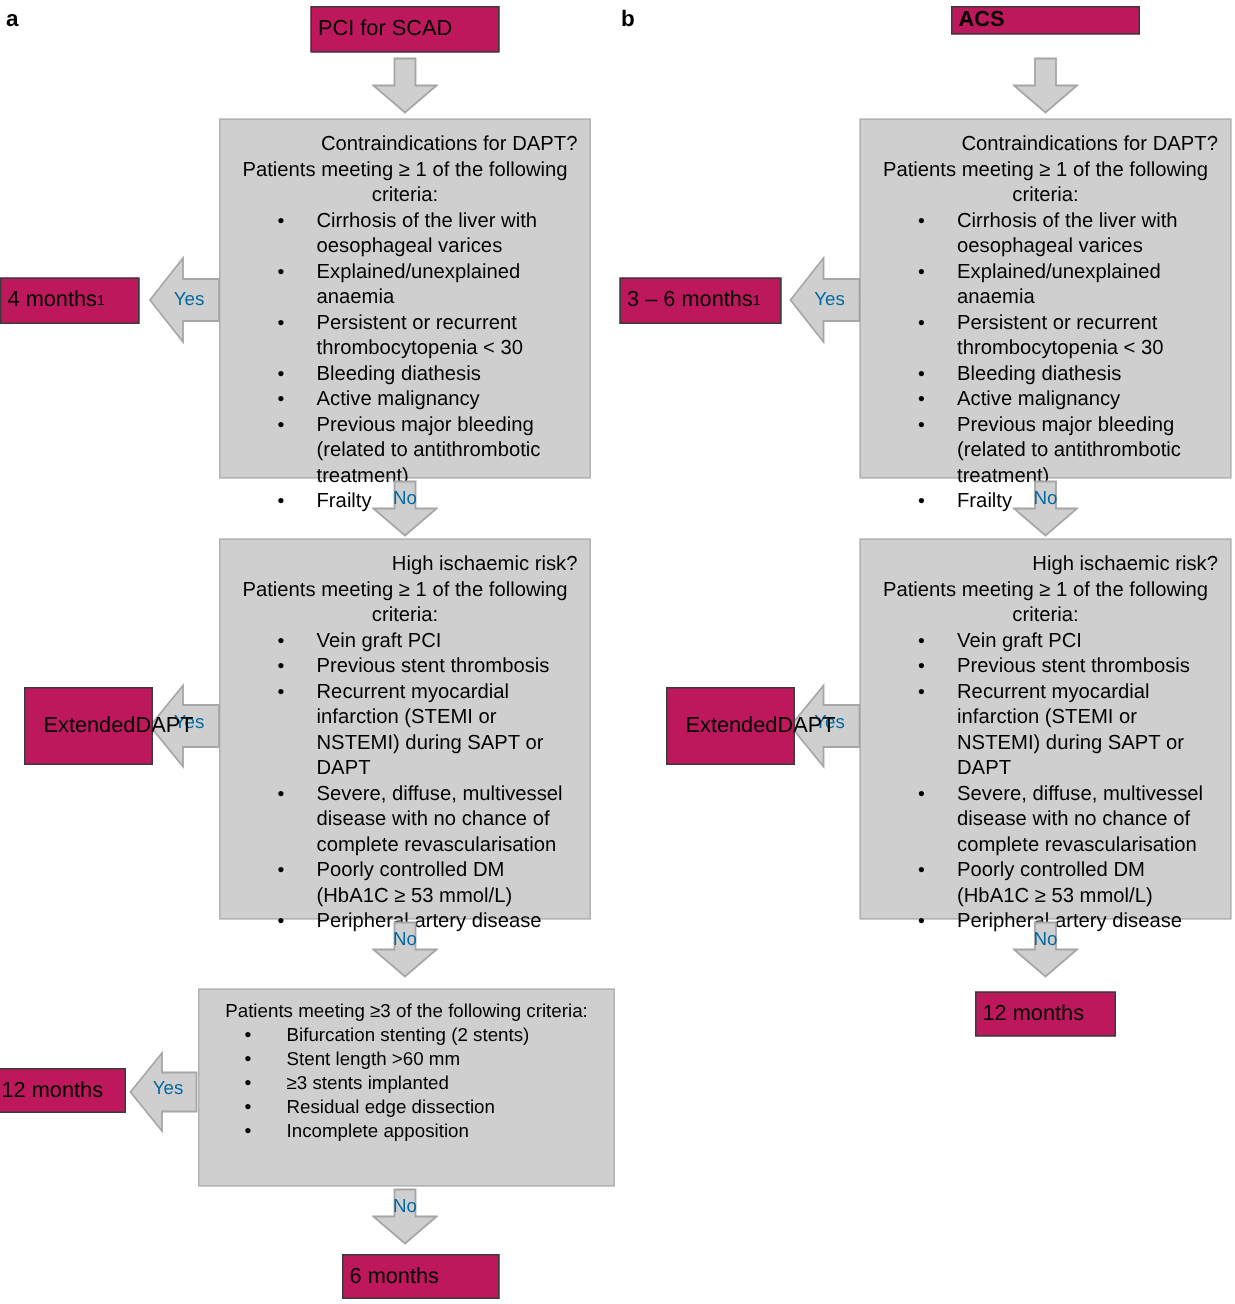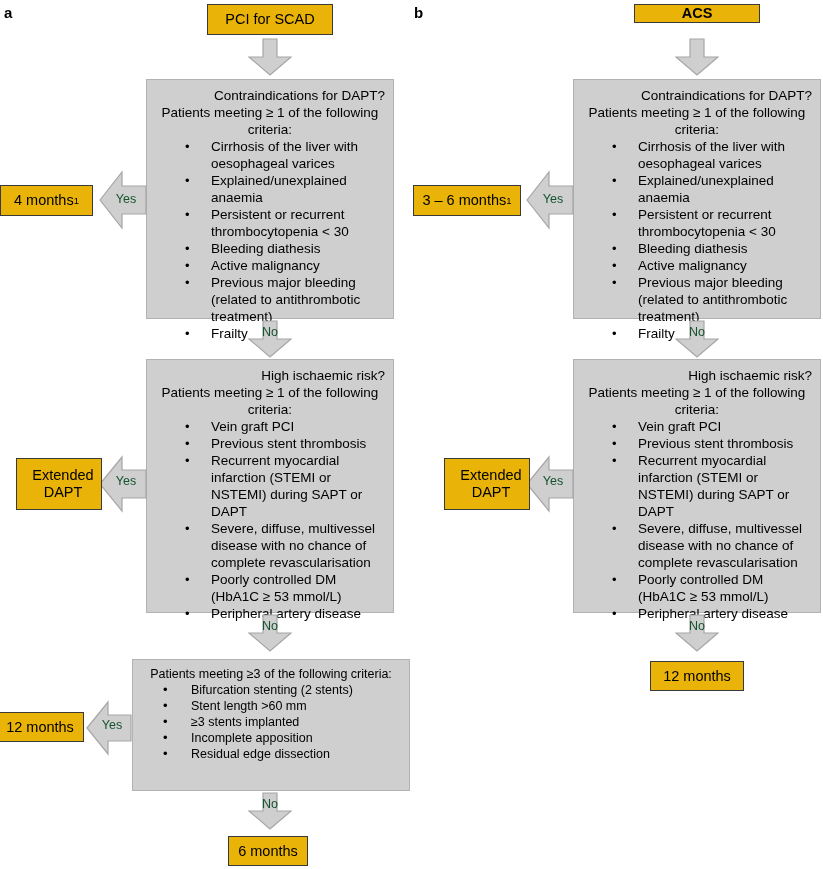--- a/index.html
+++ b/index.html
@@ -23,30 +23,29 @@
     font-weight: bold;
     font-size: 15px;
     line-height: 16px;
     color: #000;
   }
   
   .wbox {
     position: absolute;
     box-sizing: border-box;
     border: 1.5px solid #3a3a3a;
-    background: #eab308;
+    background: #be185d;
     display: flex;
     align-items: center;
-    justify-content: center;
     text-align: center;
     font-size: 14.5px;
     line-height: 17px;
     padding: 2px 4px;
   }
-  .wbox.two-line { flex-direction: column; padding-left: 12px; }
+  .wbox.two-line { flex-direction: row; padding-left: 12px; }
   .sup {
     font-size: 9.5px;
     vertical-align: super;
     line-height: 0;
   }
   
   .gbox {
     position: absolute;
     box-sizing: border-box;
     background: #cfcfcf;
@@ -93,21 +92,21 @@
 
   
   .arrow-down, .arrow-left {
     position: absolute;
   }
   .arrow-down svg, .arrow-left svg { display: block; }
   .arrow-label {
     position: absolute;
     font-size: 12.5px;
     line-height: 14px;
-    color: #14532d;
+    color: #0369a1;
     text-align: center;
     pointer-events: none;
   }
 </style>
 </head>
 <body>
 
 <div id="canvas">
 
   <div class="panel-label" style="left:4px; top:5px;">a</div>
@@ -186,22 +185,22 @@
     </svg>
   </div>
   <div class="arrow-label" style="left:250px; top:619px; width:40px;">No</div>
 
   <div class="gbox compact" style="left:132px; top:659px; width:278px; height:132px;">
     <div class="lead">Patients meeting ≥3 of the following criteria:</div>
     <ul>
       <li>Bifurcation stenting (2 stents)</li>
       <li>Stent length &gt;60 mm</li>
       <li>≥3 stents implanted</li>
+      <li>Residual edge dissection</li>
       <li>Incomplete apposition</li>
-      <li>Residual edge dissection</li>
     </ul>
   </div>
 
   <div class="arrow-left" style="left:86px; top:700px;">
     <svg width="46" height="56" viewBox="0 0 46 56">
       <polygon points="1,28 22,2 22,15 45,15 45,41 22,41 22,54" fill="#cfcfcf" stroke="#a6a6a6" stroke-width="1.2"></polygon>
     </svg>
   </div>
   <div class="arrow-label" style="left:92px; top:718px; width:40px;">Yes</div>
 
@@ -209,21 +208,21 @@
     <span>12 months</span>
   </div>
 
   <div class="arrow-down" style="left:248px; top:792px;">
     <svg width="44" height="38" viewBox="0 0 44 38">
       <polygon points="15,1 29,1 29,19 43,19 22,37 1,19 15,19" fill="#cfcfcf" stroke="#a6a6a6" stroke-width="1.2"></polygon>
     </svg>
   </div>
   <div class="arrow-label" style="left:250px; top:797px; width:40px;">No</div>
 
-  <div class="wbox" style="left:228px; top:836px; width:80px; height:30px;">
+  <div class="wbox" style="left:228px; top:836px; width:105px; height:30px;">
     <span>6 months</span>
   </div>
 
   <div class="panel-label" style="left:414px; top:5px;">b</div>
 
   <div class="wbox" style="left:634px; top:4px; width:126px; height:19px;font-weight:bold;">
     <span>ACS</span>
   </div>
 
   <div class="arrow-down" style="left:675px; top:38px;">

